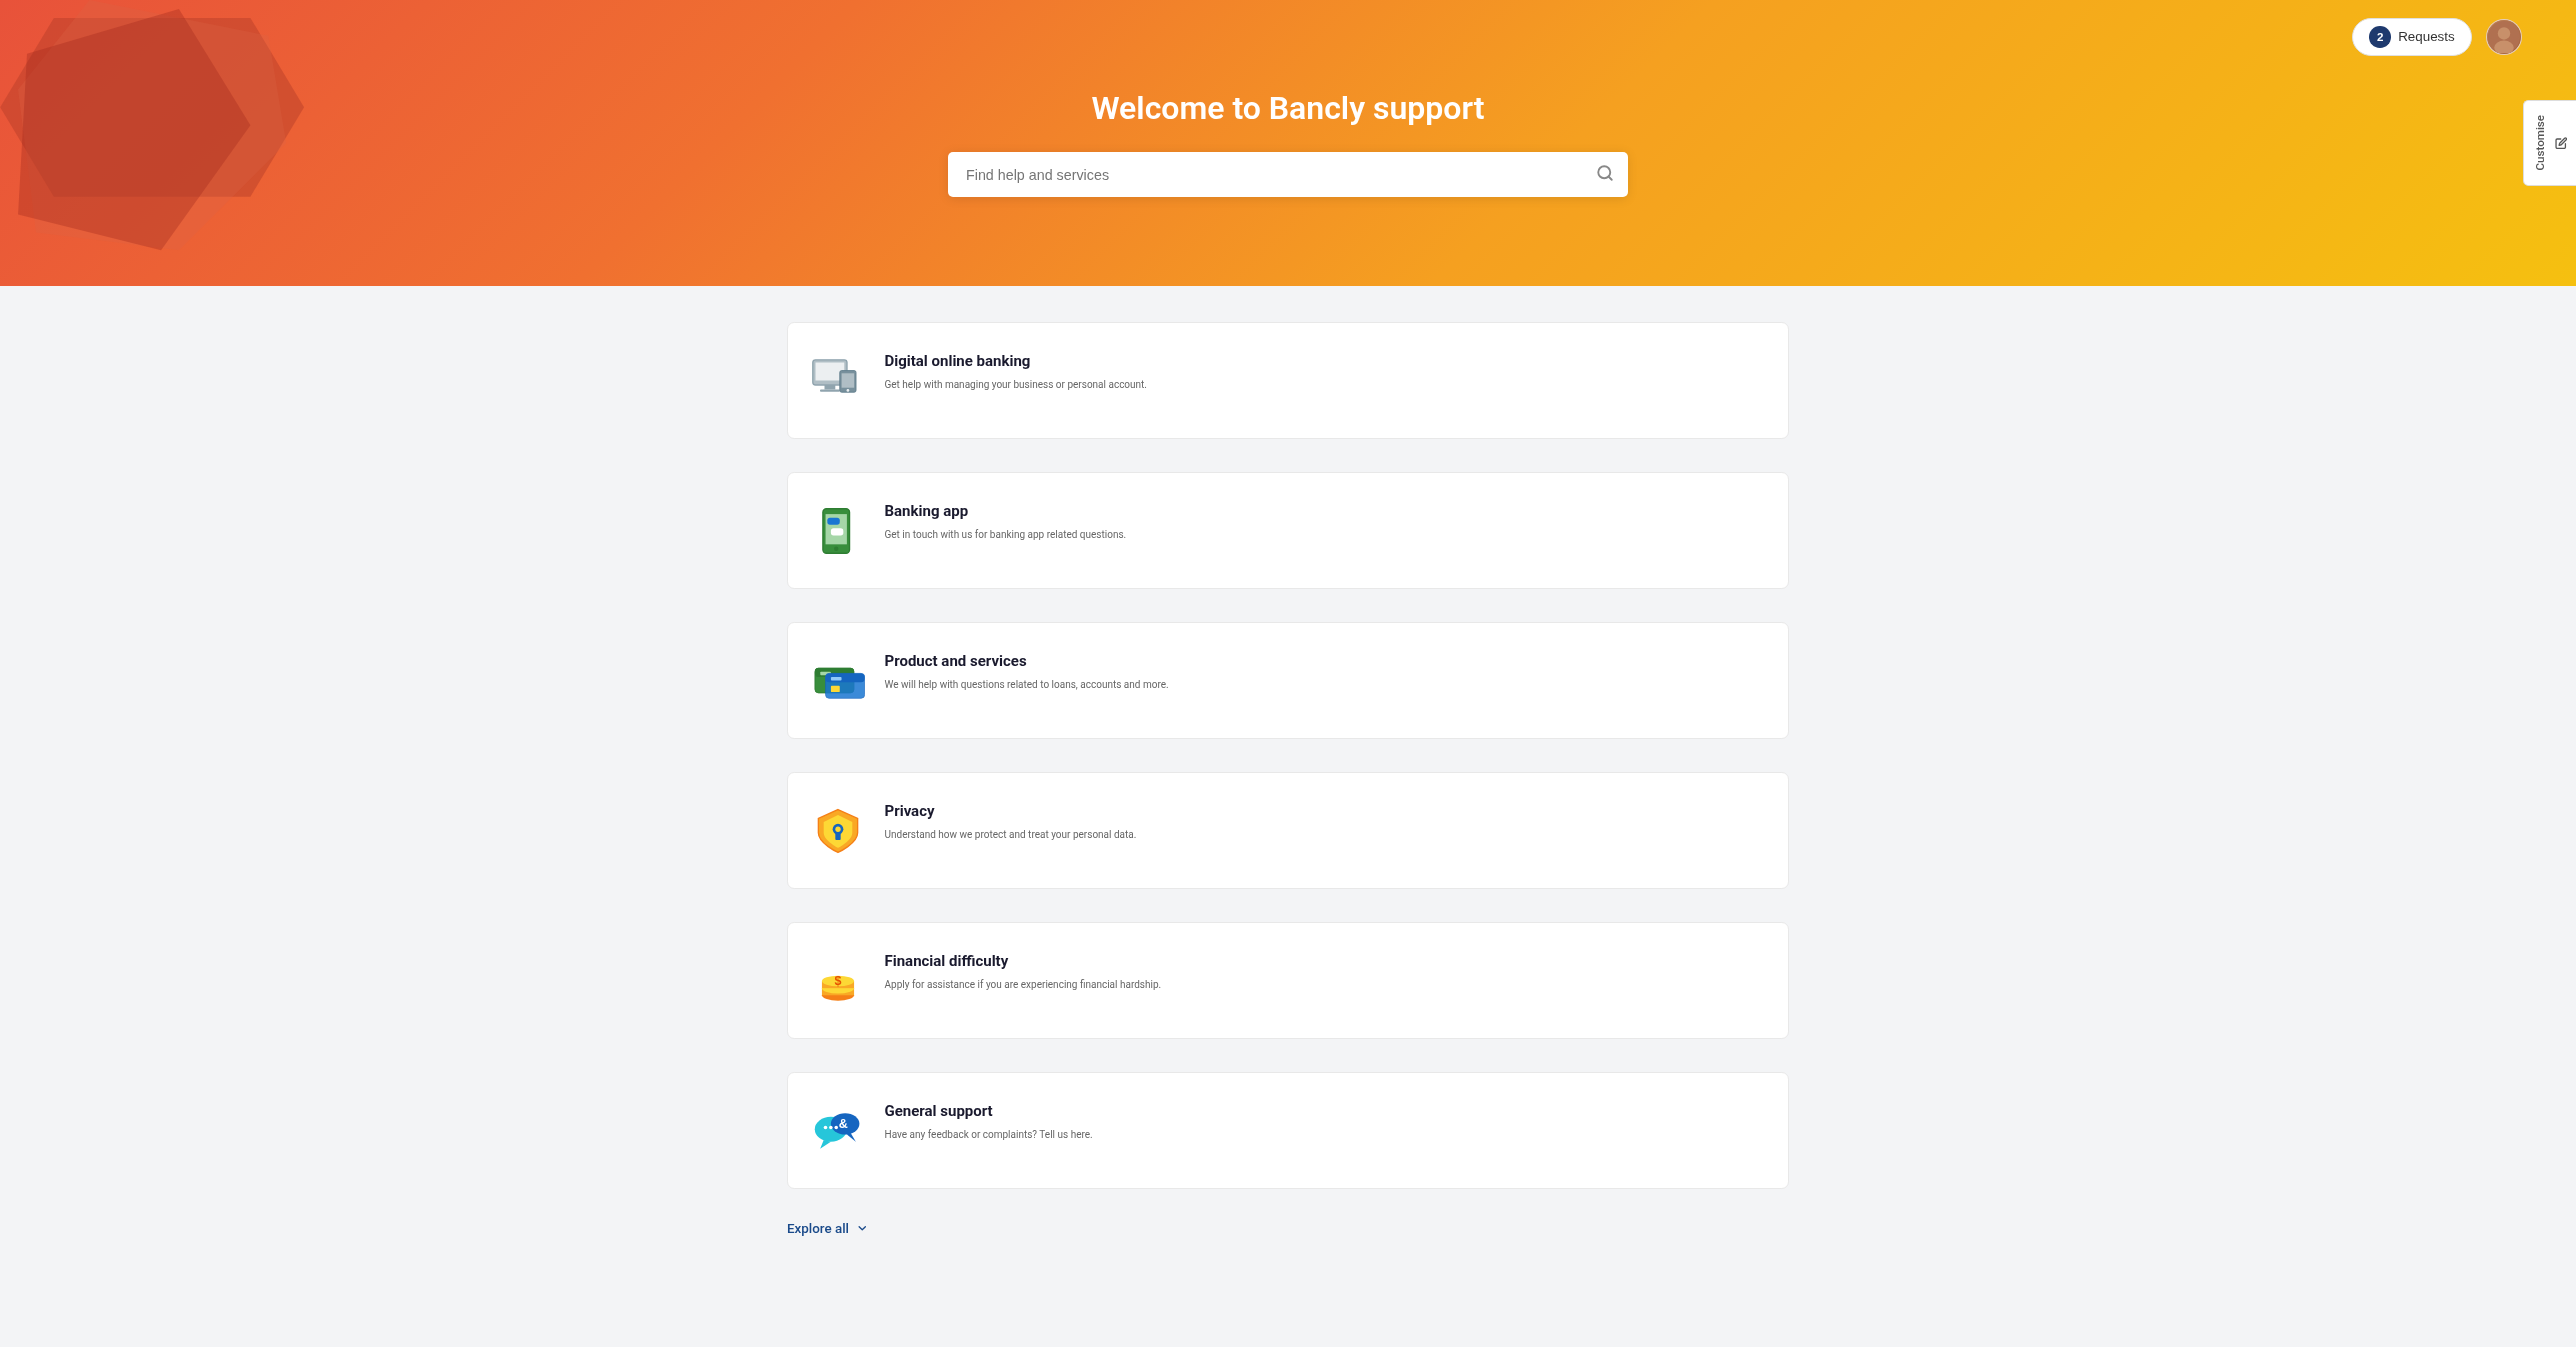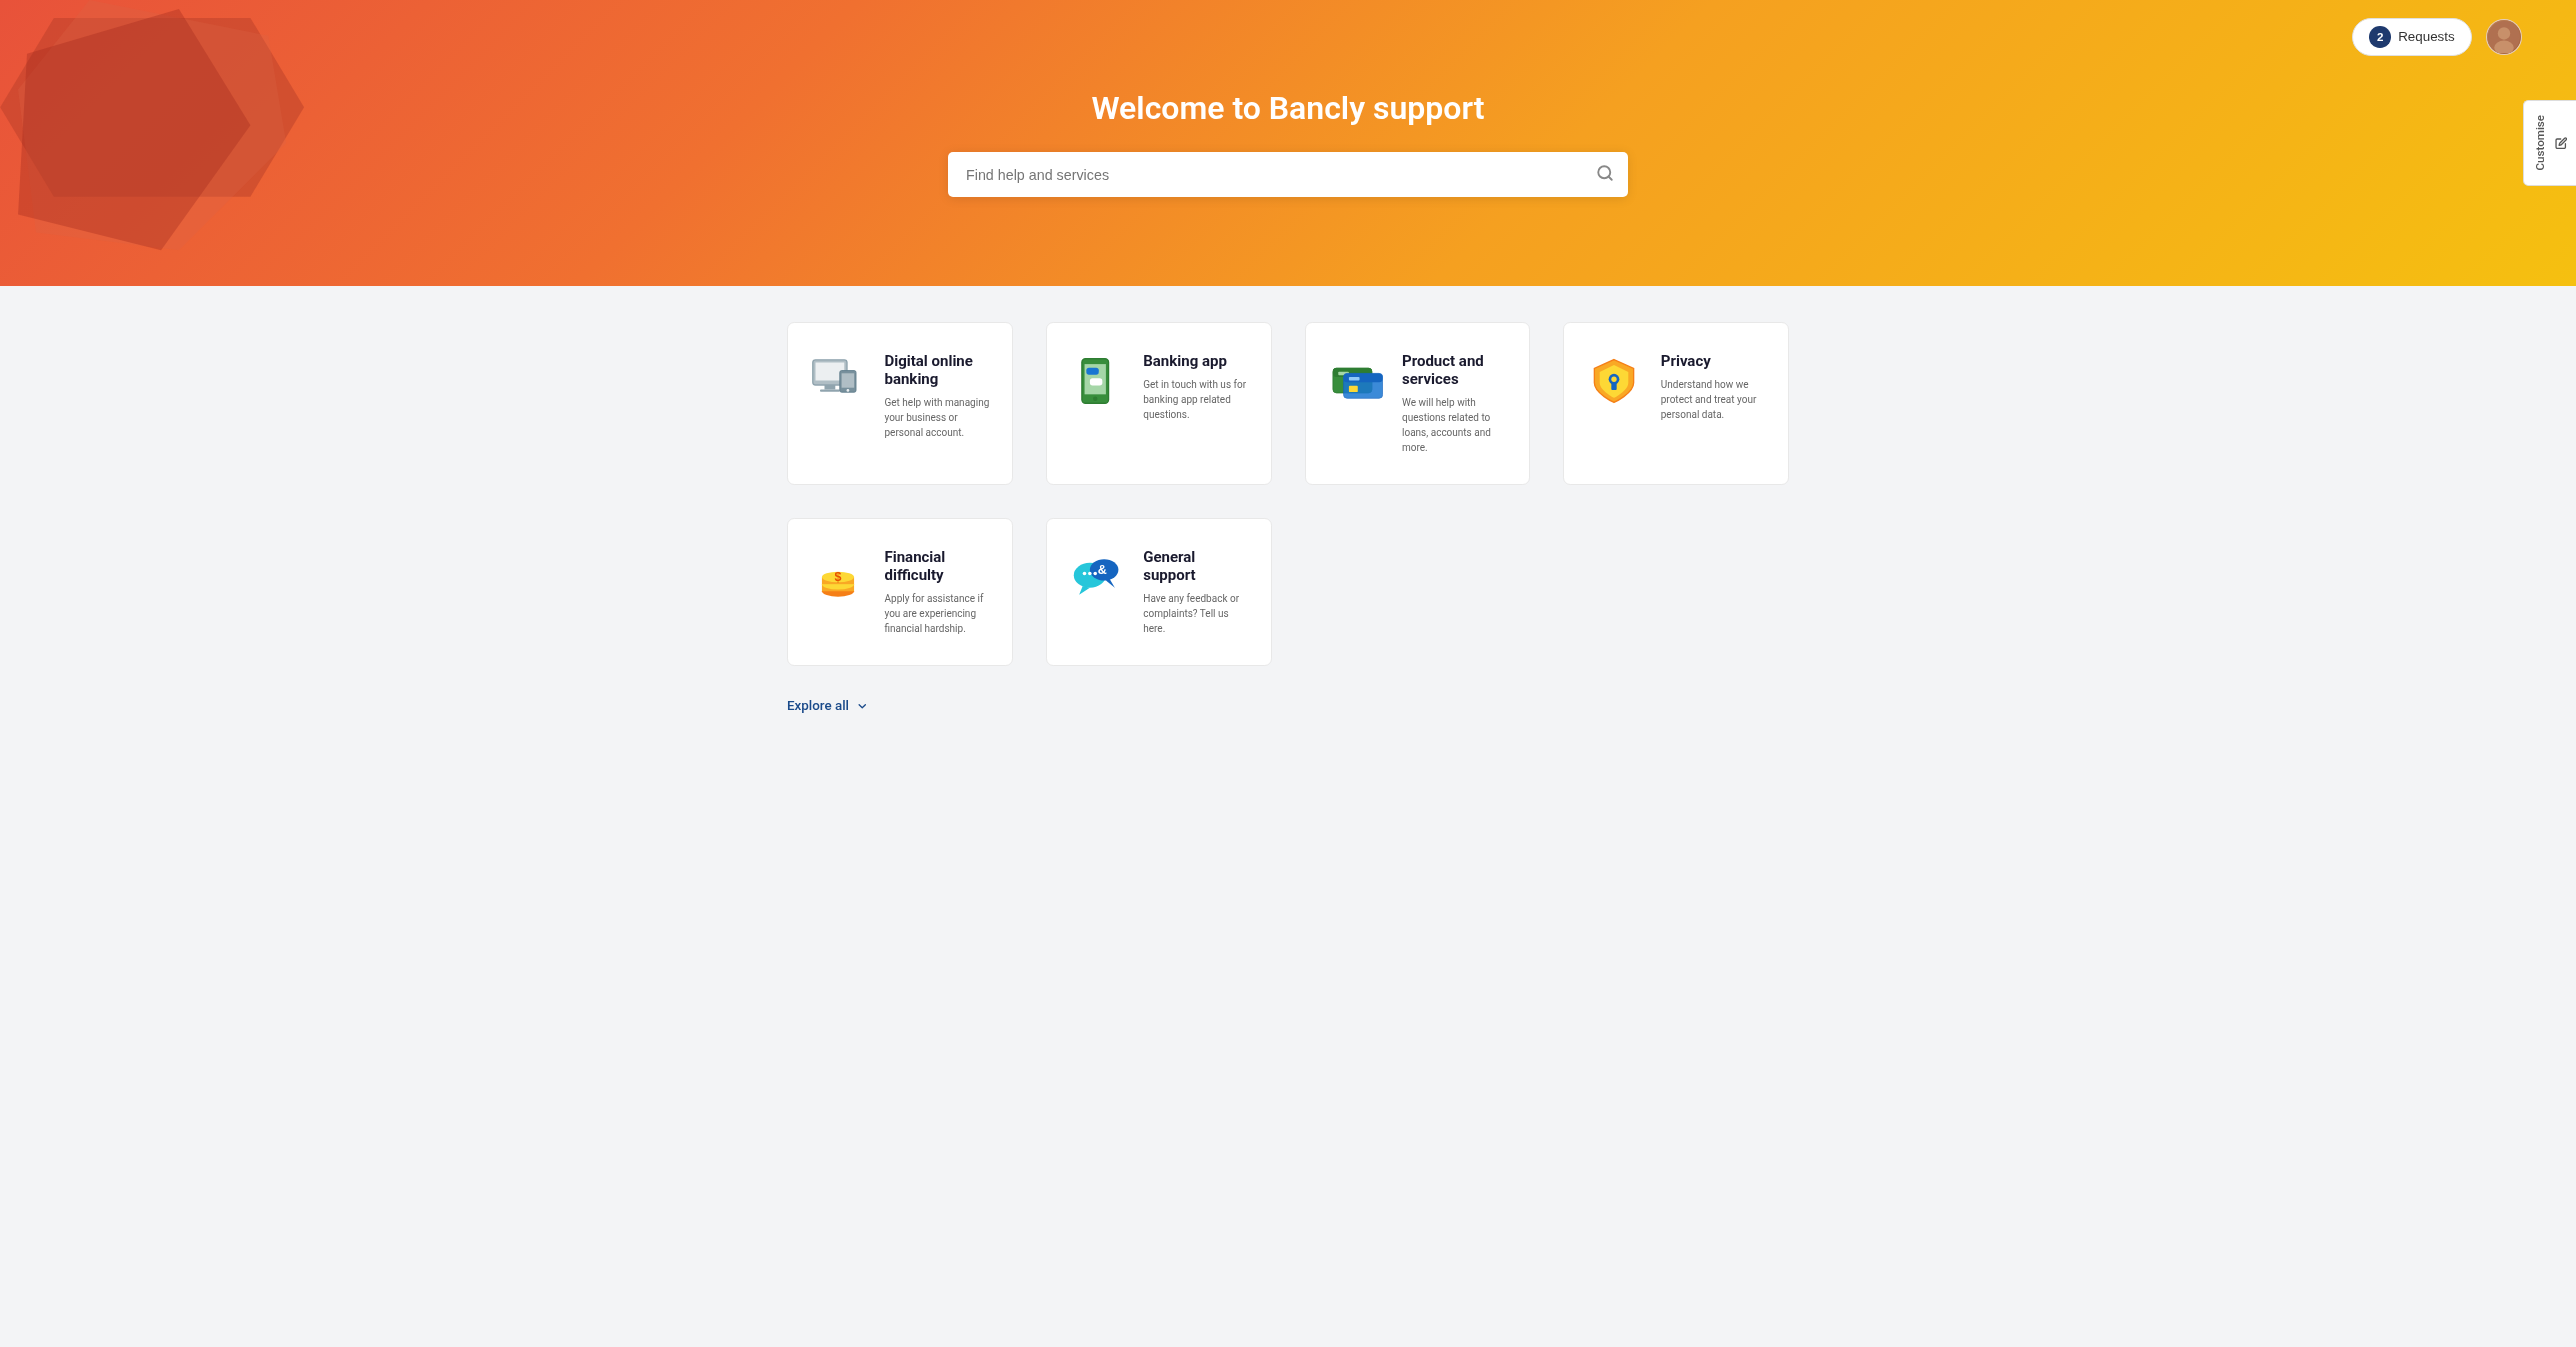--- a/index.html
+++ b/index.html
@@ -155,21 +155,21 @@
 
     
     .cards-section {
       max-width: 1038px;
       margin: 36px auto 0;
       padding: 0 18px;
     }
 
     .cards-grid {
       display: grid;
-      grid-template-columns: repeat(4, 1fr);
+      grid-template-columns: repeat(1, 1fr);
       gap: 33px;
     }
 
     .card {
       background: white;
       border-radius: 7.2px;
       border: 0.9px solid #e8e8e8;
       padding: 29px 21.5px;
       display: flex;
       align-items: flex-start;

